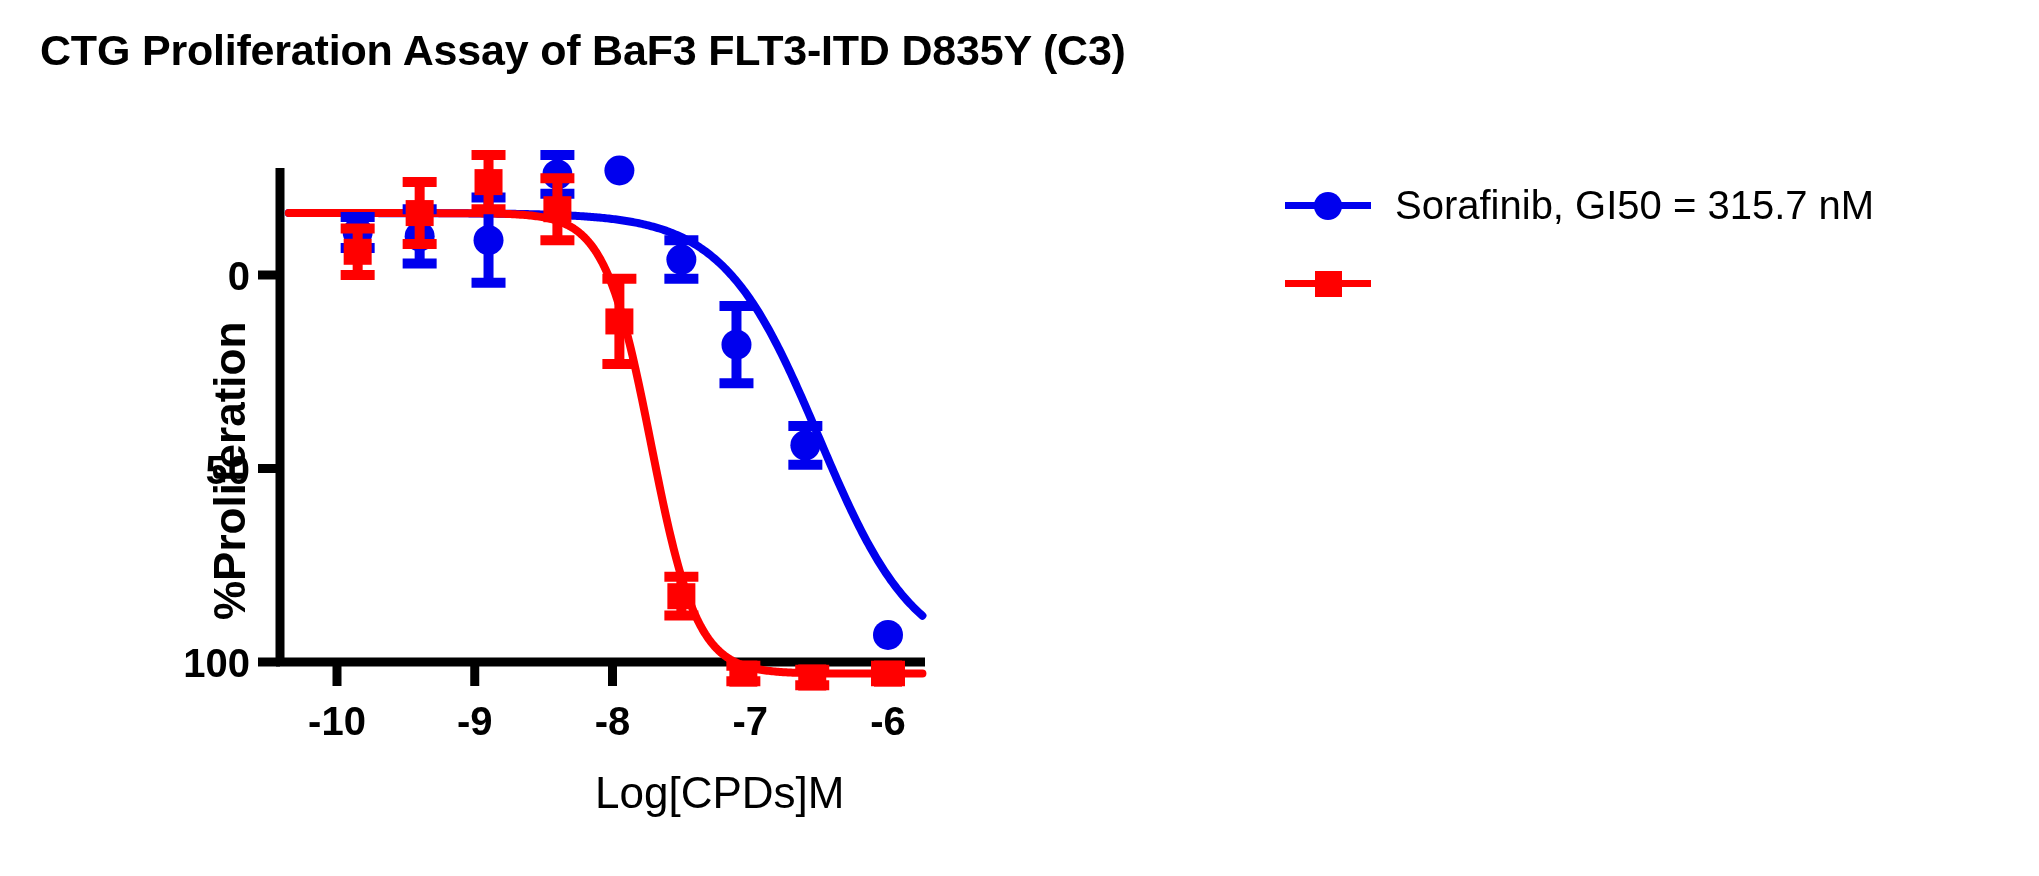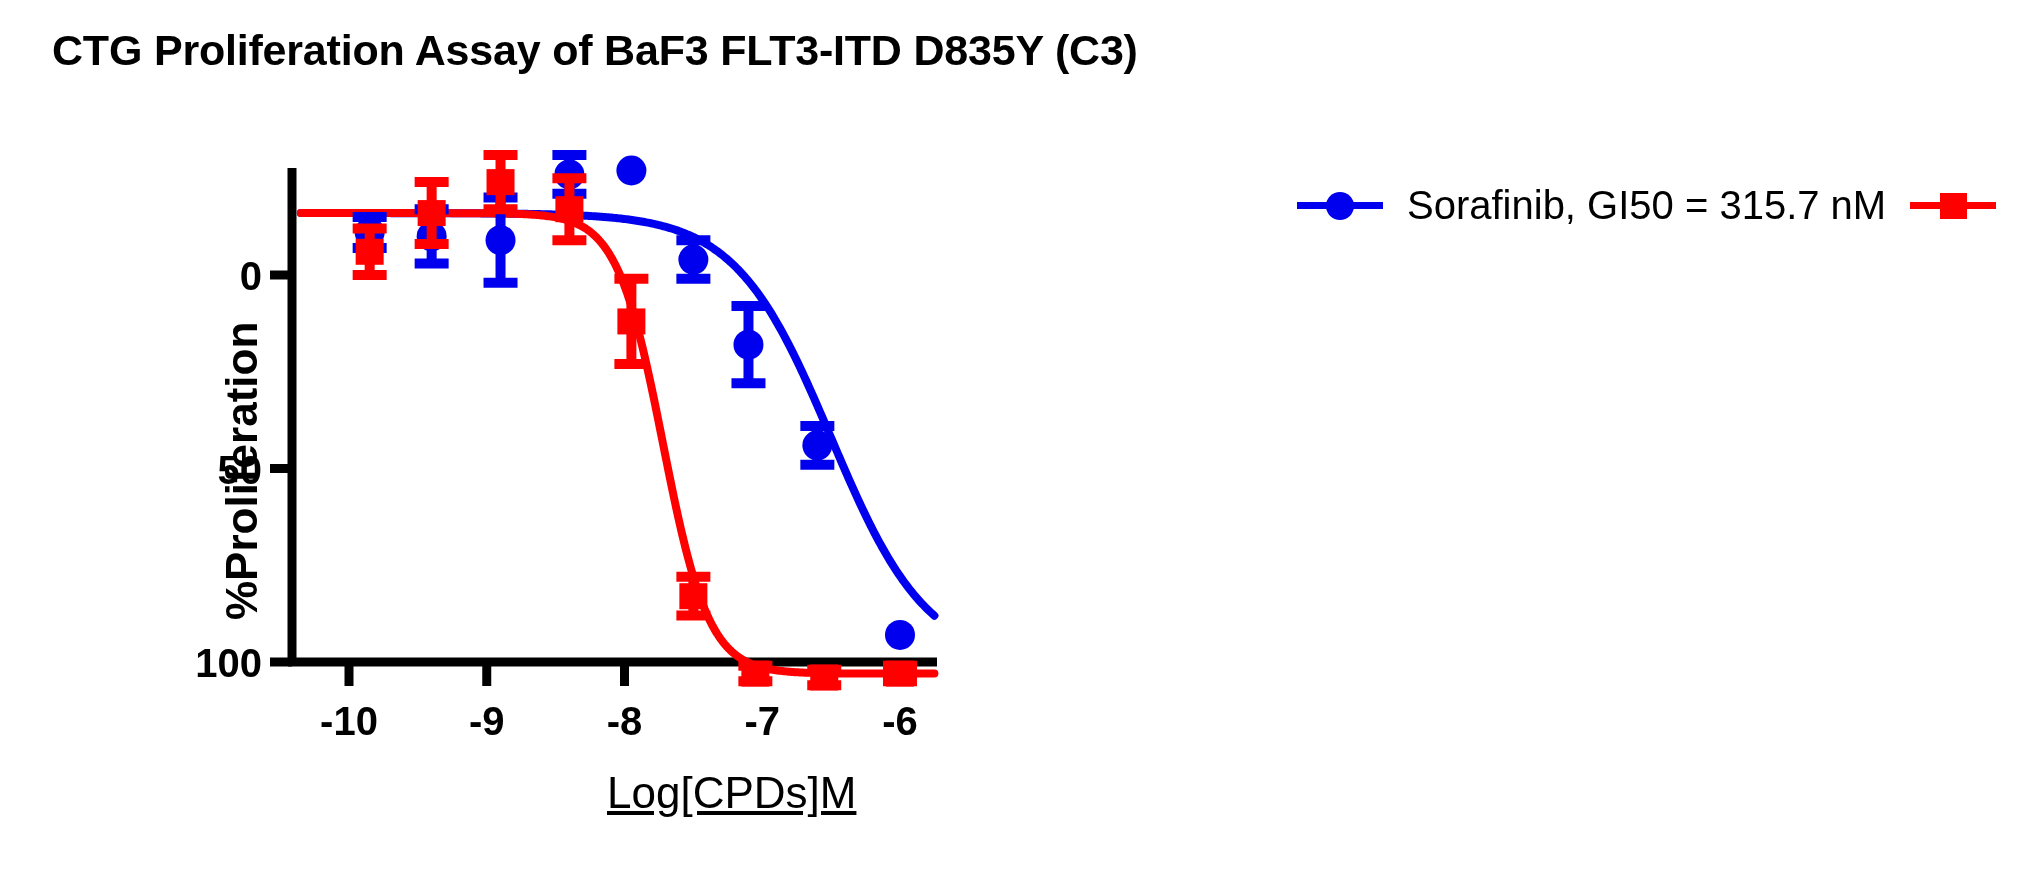--- a/index.html
+++ b/index.html
@@ -9,21 +9,21 @@
   }
   body {
     width: 2039px;
     height: 876px;
     font-family: "Liberation Sans", sans-serif;
     overflow: hidden;
     position: relative;
   }
   #figure {
     position: absolute;
-    left: 12px; top: 0;
+    left: 0; top: 0;
     width: 1990px;
     height: 876px;
   }
   .chart-title {
     position: absolute;
     left: 40px;
     top: 26px;
     font-size: 43px;
     font-weight: bold;
     color: #000000;
@@ -33,21 +33,21 @@
   .plot-svg {
     position: absolute;
     left: 0;
     top: 0;
   }
   .legend {
     position: absolute;
     left: 1285px;
     top: 178px;
     display: flex;
-    flex-direction: row;
+    flex-direction: column;
     gap: 24px;
   }
   .legend-row {
     display: flex;
     align-items: center;
     height: 54px;
   }
   .legend-key {
     width: 86px;
     height: 40px;
@@ -81,21 +81,20 @@
     color: #000000;
     margin-left: 24px;
     white-space: nowrap;
     line-height: 1;
   }
   .axis-label-x {
     position: absolute;
     font-size: 44px;
     color: #000000;
     white-space: nowrap;
-    text-decoration: underline;
   }
   .axis-label-y {
     position: absolute;
     font-size: 44px;
     font-weight: bold;
     color: #000000;
     white-space: nowrap;
     transform-origin: 0 0;
     transform: rotate(-90deg);
   }

